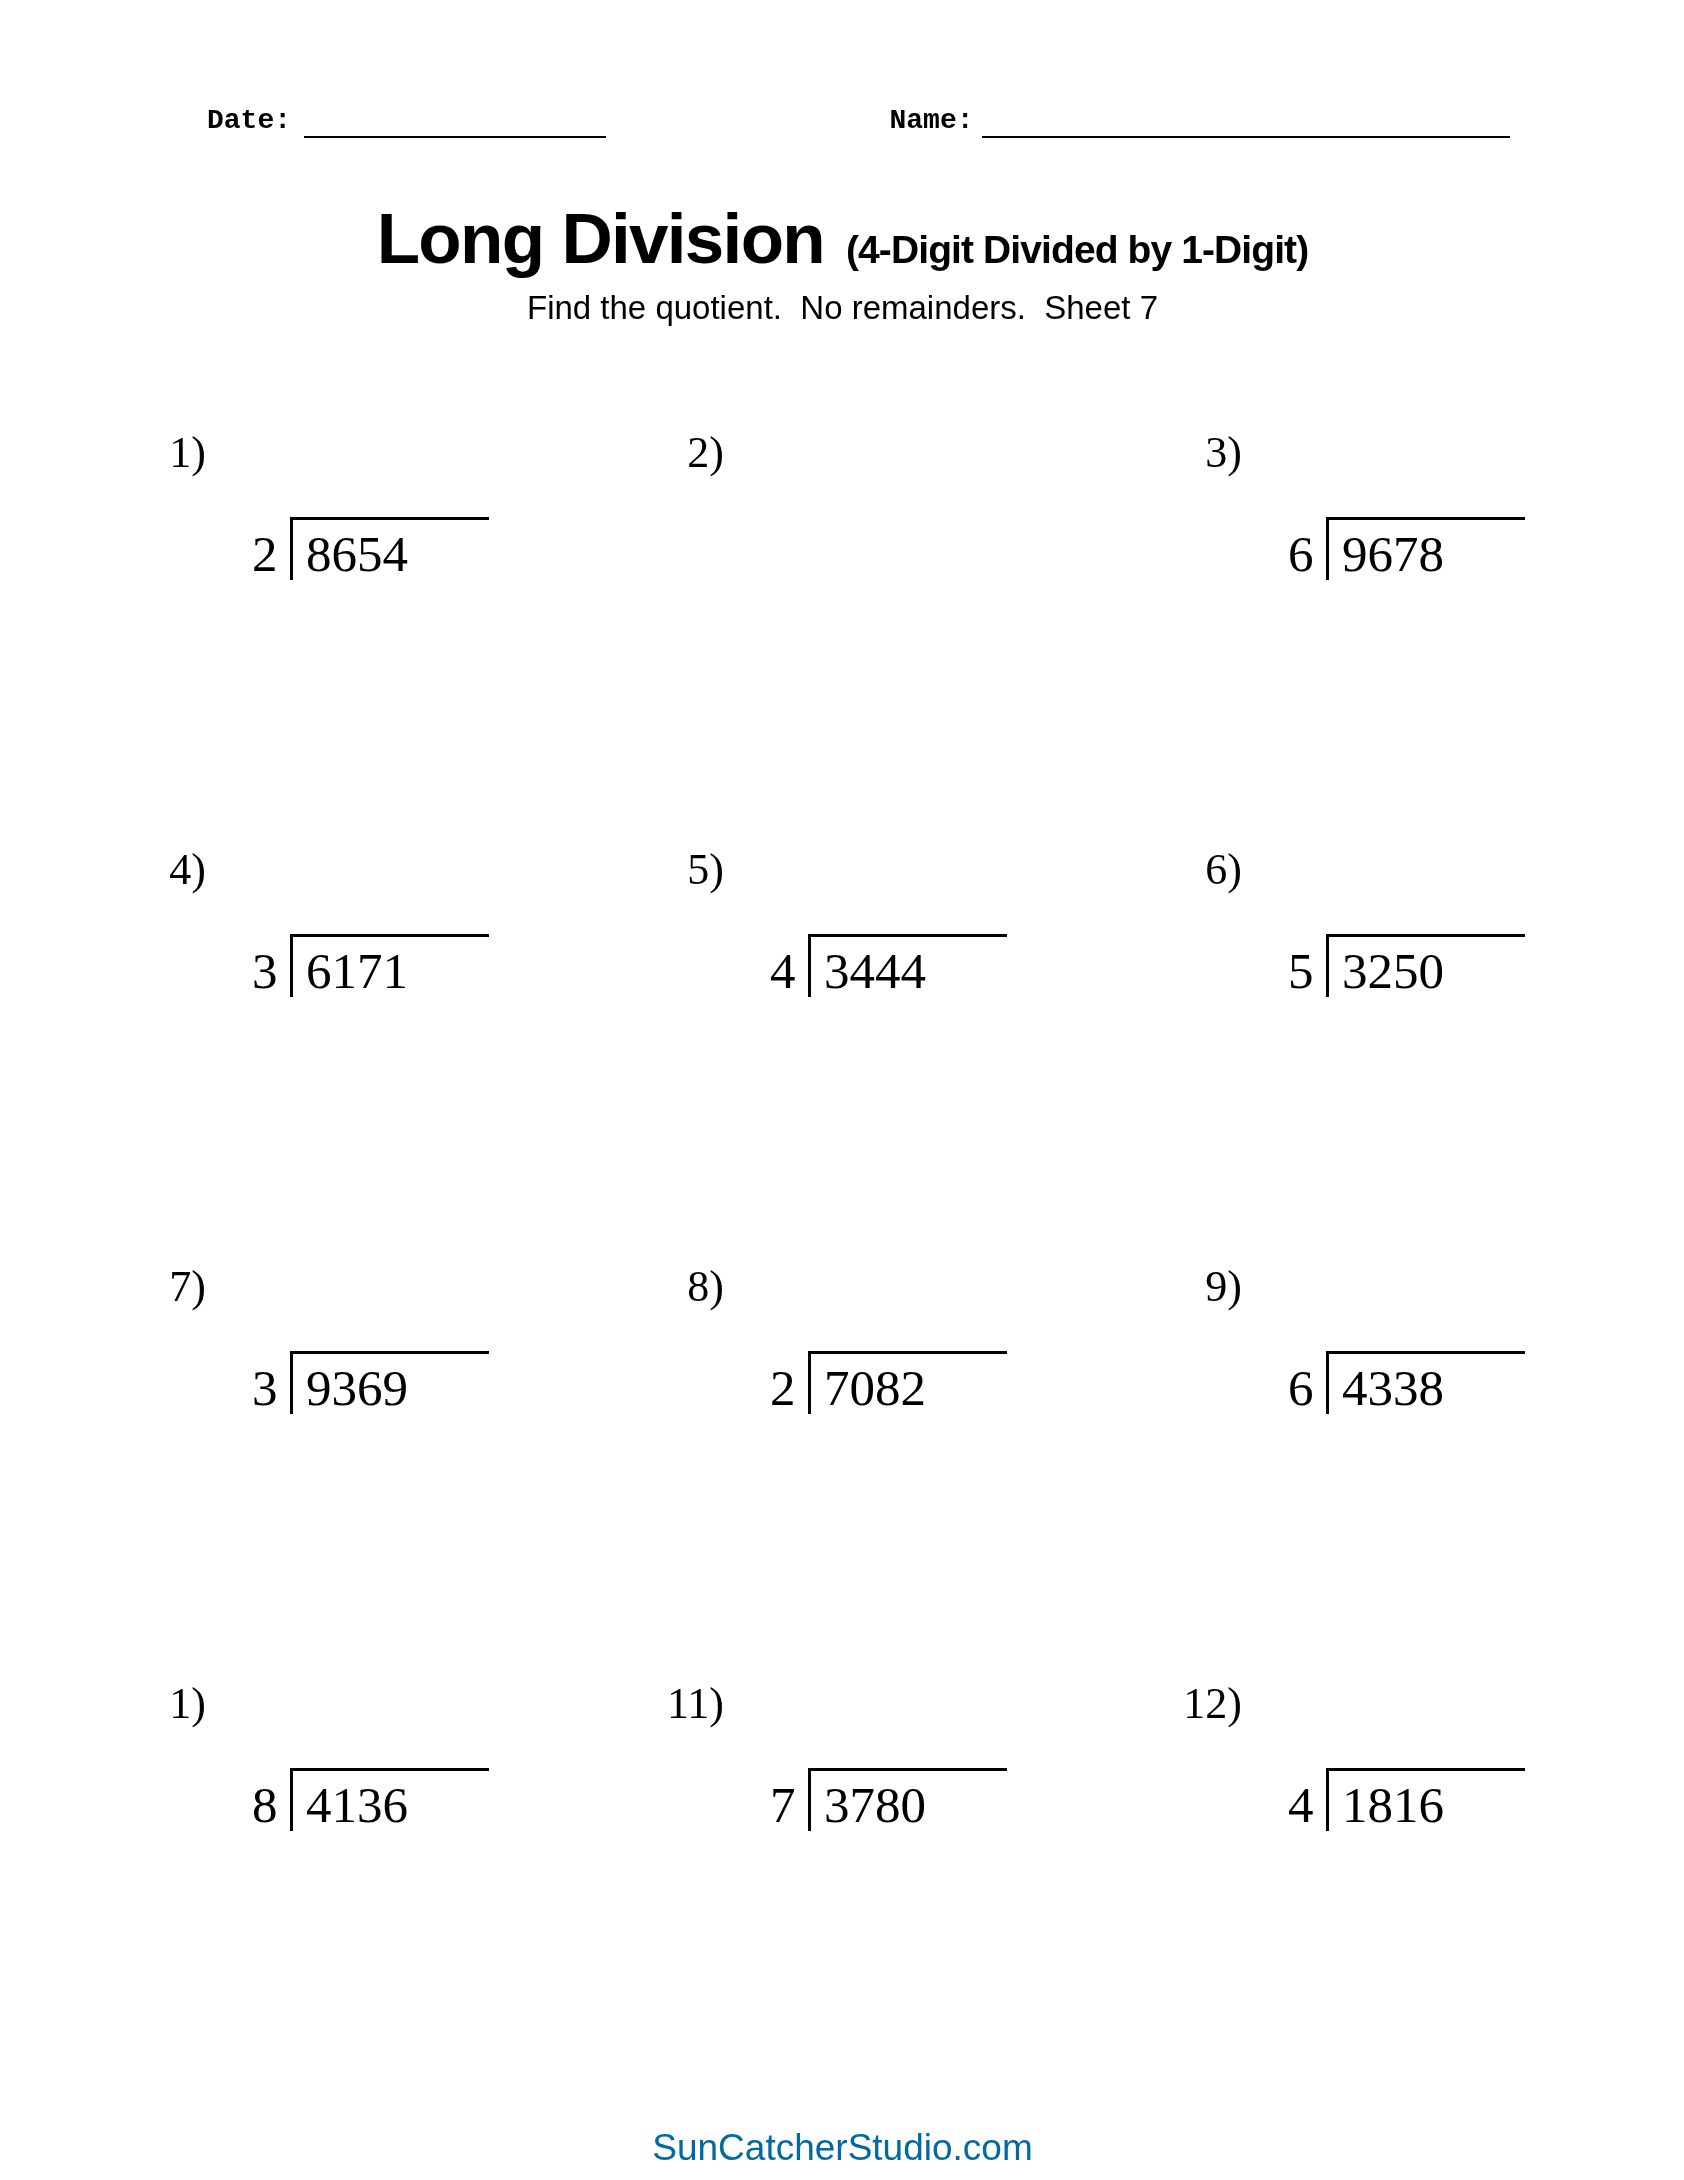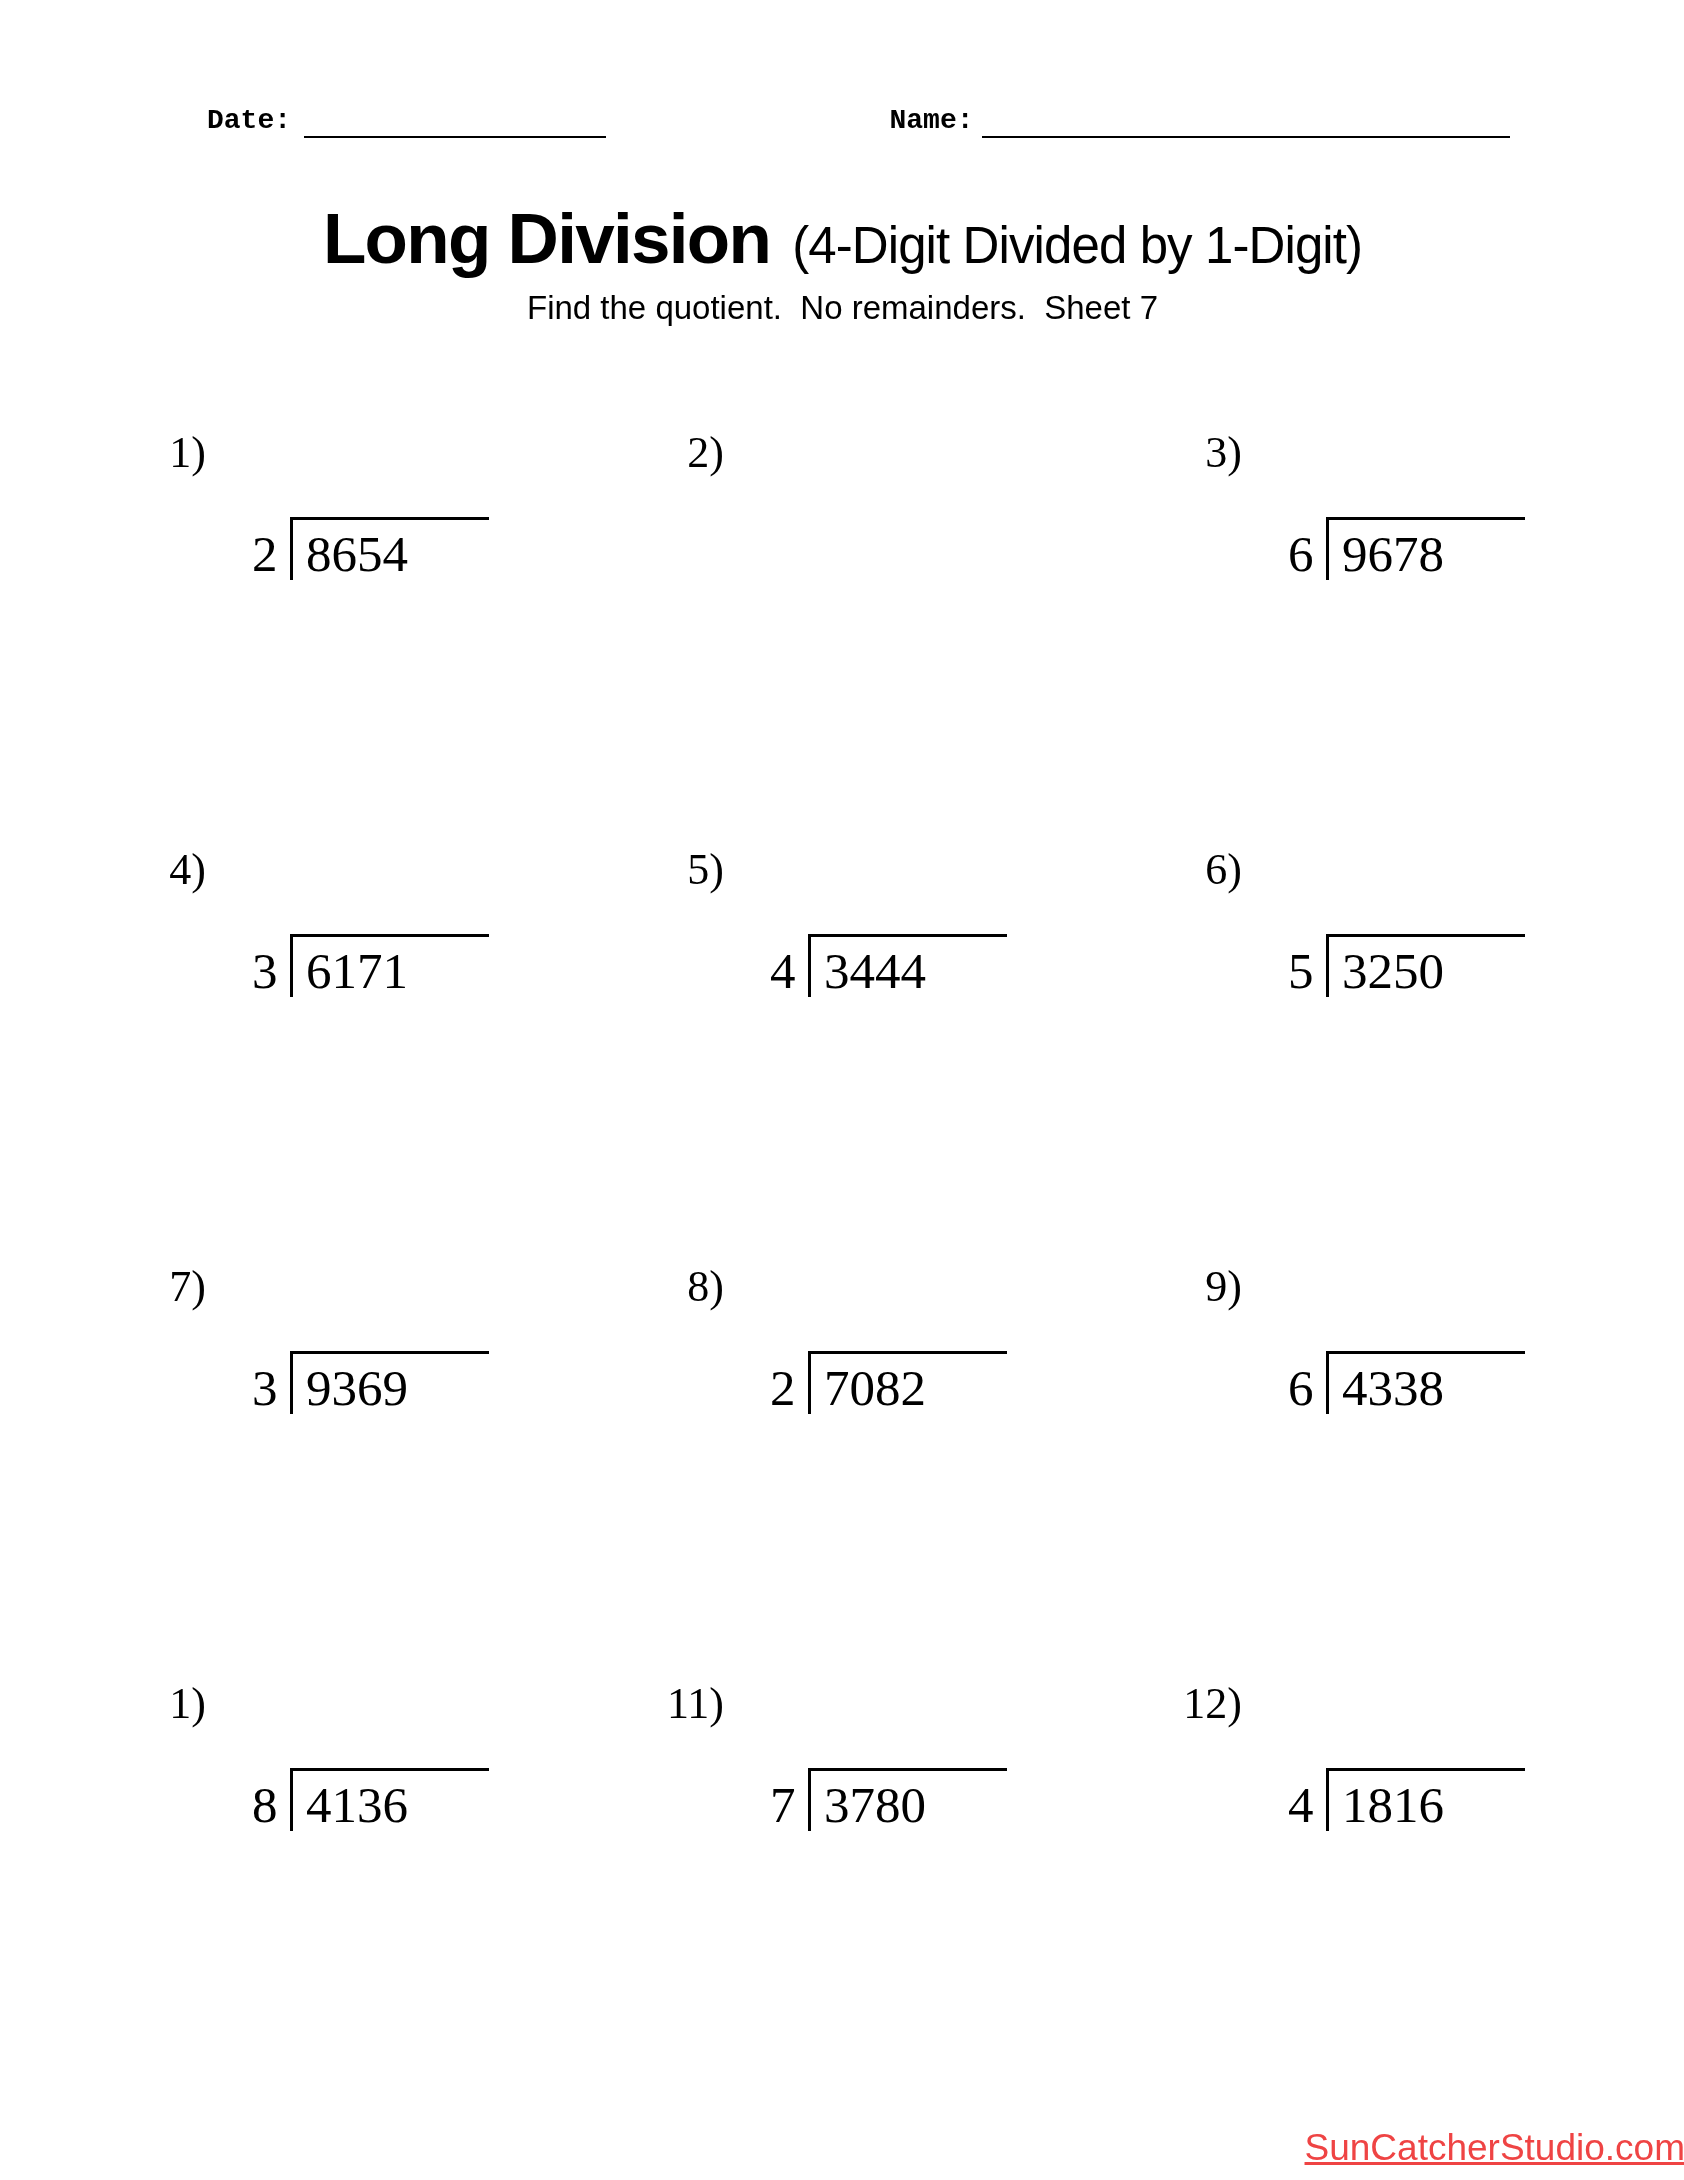--- a/index.html
+++ b/index.html
@@ -41,22 +41,22 @@
     margin-top: 60px;
     text-align: center;
     white-space: nowrap;
   }
   .title-main {
     font-size: 71px;
     font-weight: bold;
     letter-spacing: -1.7px;
   }
   .title-qualifier {
-    font-size: 51px;
-    font-weight: normal;
+    font-size: 39px;
+    font-weight: bold;
     letter-spacing: -0.9px;
     margin-left: 22px;
   }
   .instructions {
     margin-top: 10.2px;
     text-align: center;
     font-size: 33px;
     white-space: pre;
   }
 
@@ -92,24 +92,23 @@
     border-top: 3.4px solid #000;
     padding: 8.5px 81px 0 13.6px;
   }
 
   
   .footer {
     position: absolute;
     left: 0;
     right: 0;
     bottom: 12px;
-    text-align: right;
+    text-align: center;
     font-size: 37px;
-    color: #ef4444;
-    text-decoration: underline;
+    color: #0369a1;
   }
 </style>
 </head>
 <body>
 
 <div class="header-row">
   <div class="field">
     <span>Date:</span>
     <span class="blank-line date-line"></span>
   </div>

